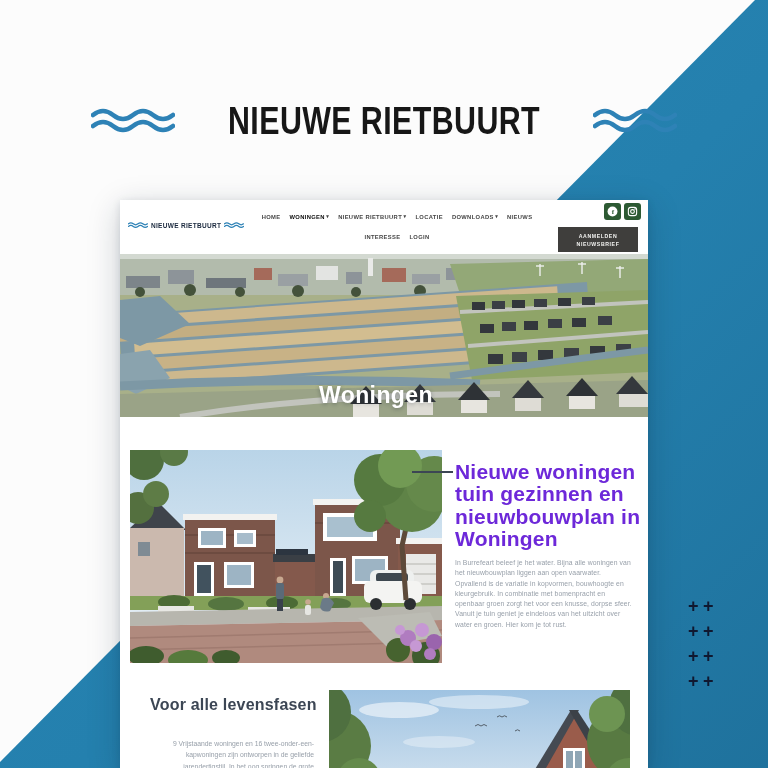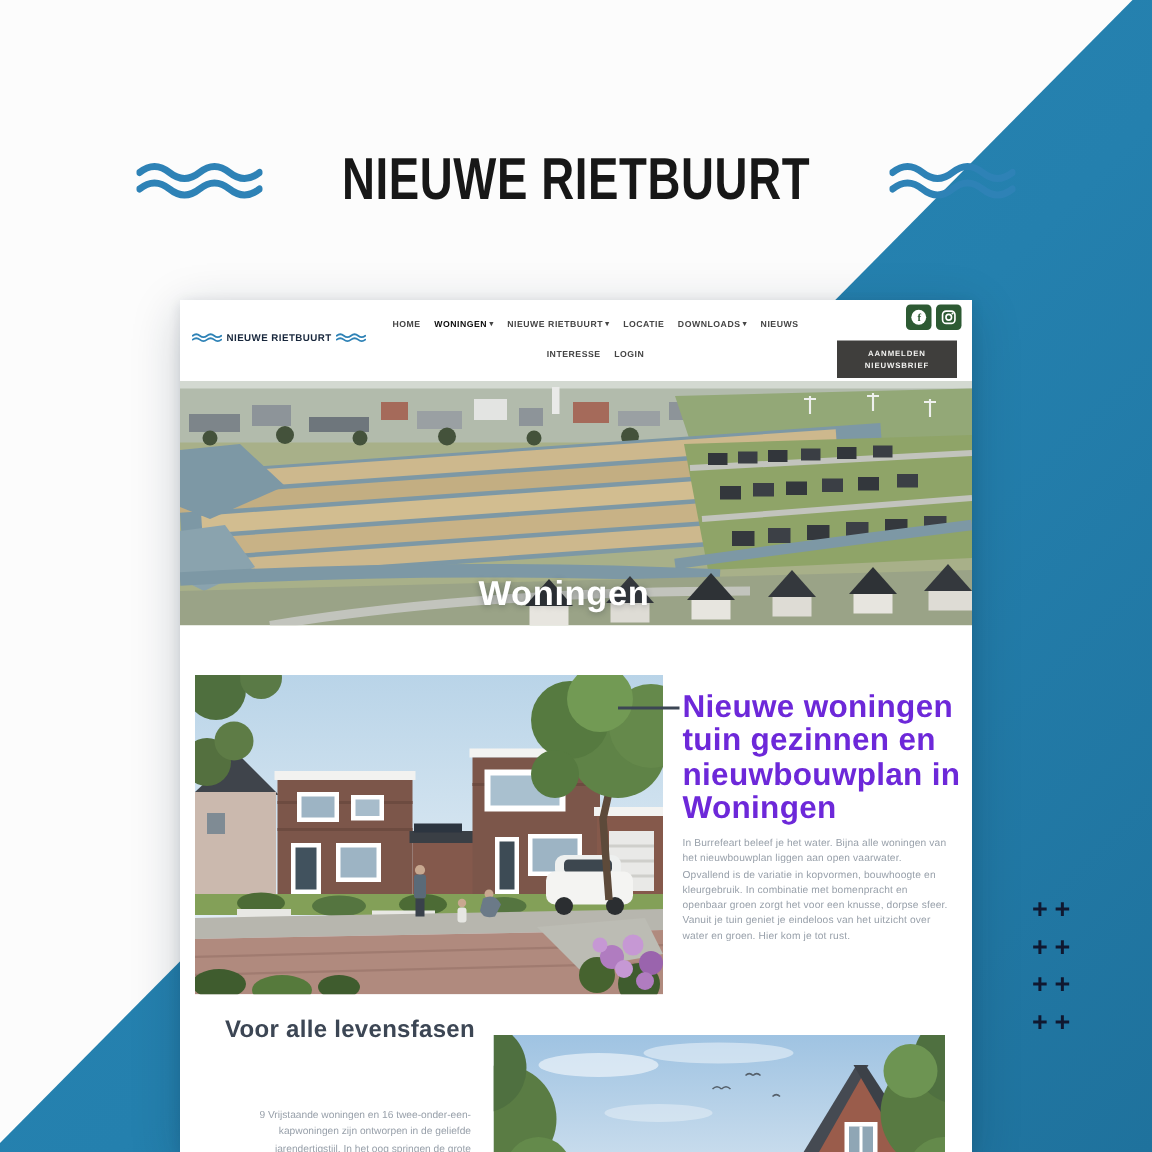--- a/index.html
+++ b/index.html
@@ -55,21 +55,21 @@
 
   
   .img1{position:absolute;left:10px;top:250px;width:312px;height:213px;overflow:hidden;}
   .dash{position:absolute;left:292px;top:271px;width:41px;height:1.5px;background:#3c4654;}
   .h1lines{position:absolute;left:335px;top:261px;}
   .h1lines div{font-size:21px;font-weight:700;color:#6d28d9;line-height:22.4px;white-space:nowrap;letter-spacing:.2px;}
   .p1{position:absolute;left:335px;top:358px;width:178px;font-size:6.8px;line-height:10.3px;
       color:#98a0aa;letter-spacing:.1px;}
 
   
-  .h2line{position:absolute;left:30px;top:478px;font-size:16px;font-weight:700;color:#3c4654;
+  .h2line{position:absolute;left:30px;top:496px;font-size:16px;font-weight:700;color:#3c4654;
           white-space:nowrap;letter-spacing:.2px;}
   .p2{position:absolute;left:28px;top:538px;width:166px;text-align:right;font-size:6.8px;
       line-height:11.4px;color:#98a0aa;}
   .img2{position:absolute;left:209px;top:490px;width:301px;height:140px;overflow:hidden;}
 </style>
 </head>
 <body>
 
 <div class="canvas">
 

